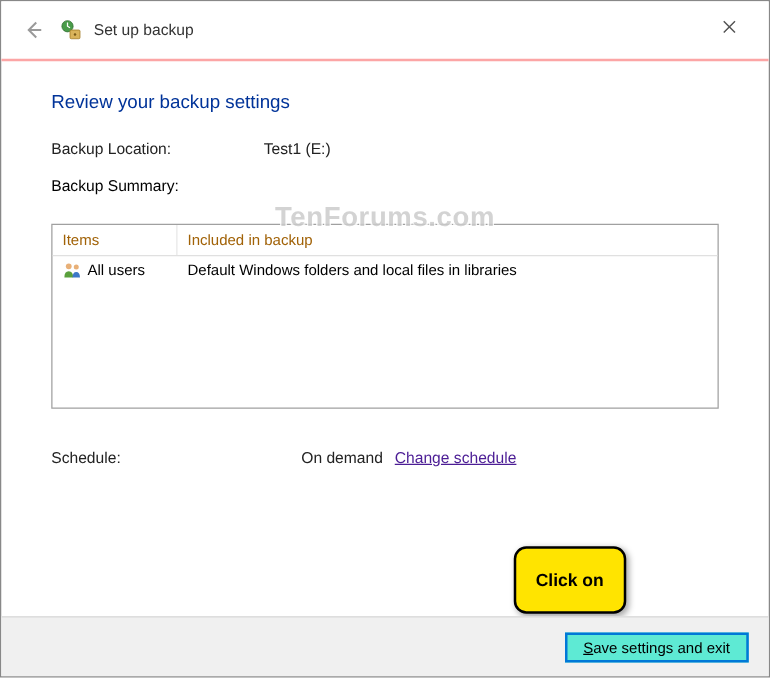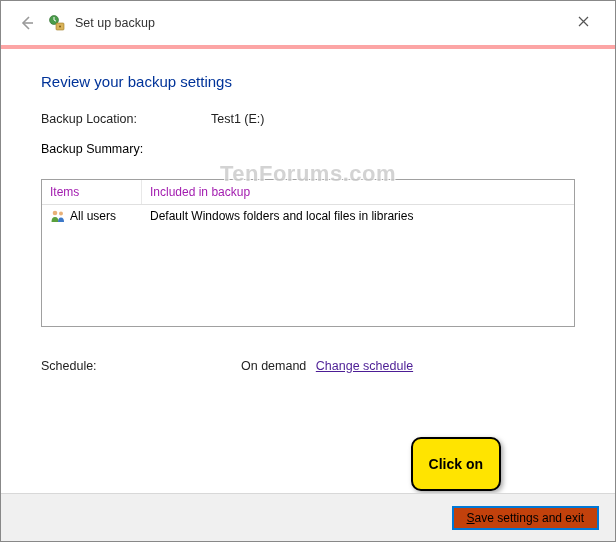--- a/index.html
+++ b/index.html
@@ -14,21 +14,21 @@
     overflow: hidden;
     position: relative;
     border: 1px solid #888;
   }
   .titlebar {
     height: 48px;
     display: flex;
     align-items: center;
     padding: 0 14px;
     position: relative;
-    border-bottom: 4px solid #fca5a5;
+    border-bottom: 2px solid #fca5a5;
     background: #fff;
   }
   .back-arrow {
     width: 24px;
     height: 24px;
     display: flex;
     align-items: center;
     justify-content: center;
     color: #888;
     margin-right: 8px;
@@ -78,21 +78,21 @@
   .summary-box {
     border: 1px solid #a0a0a0;
     height: 148px;
     background: #fff;
     margin-bottom: 32px;
   }
   .summary-header {
     display: flex;
     border-bottom: 1px solid #e0e0e0;
     font-size: 12px;
-    color: #a21caf;
+    color: #a16207;
   }
   .col-items { width: 100px; padding: 5px 8px; border-right: 1px solid #e8e8e8; }
   .col-included { flex: 1; padding: 5px 8px; }
   .summary-row {
     display: flex;
     font-size: 12px;
   }
   .summary-row .c1 {
     width: 100px;
     padding: 4px 8px;
@@ -129,21 +129,21 @@
     height: 24px;
     padding: 0 14px;
     background: #e1e1e1;
     border: 1px solid #adadad;
     font-family: inherit;
     font-size: 12px;
     cursor: pointer;
   }
   .btn.primary {
     border: 2px solid #0078d7;
-    background: #c2410c;
+    background: #5eead4;
     padding: 0 13px;
   }
   .btn .mnemonic { text-decoration: underline; }
   .watermark {
     position: absolute;
     top: 160px;
     left: 0; right: 0;
     text-align: center;
     font-size: 22px;
     font-weight: bold;

